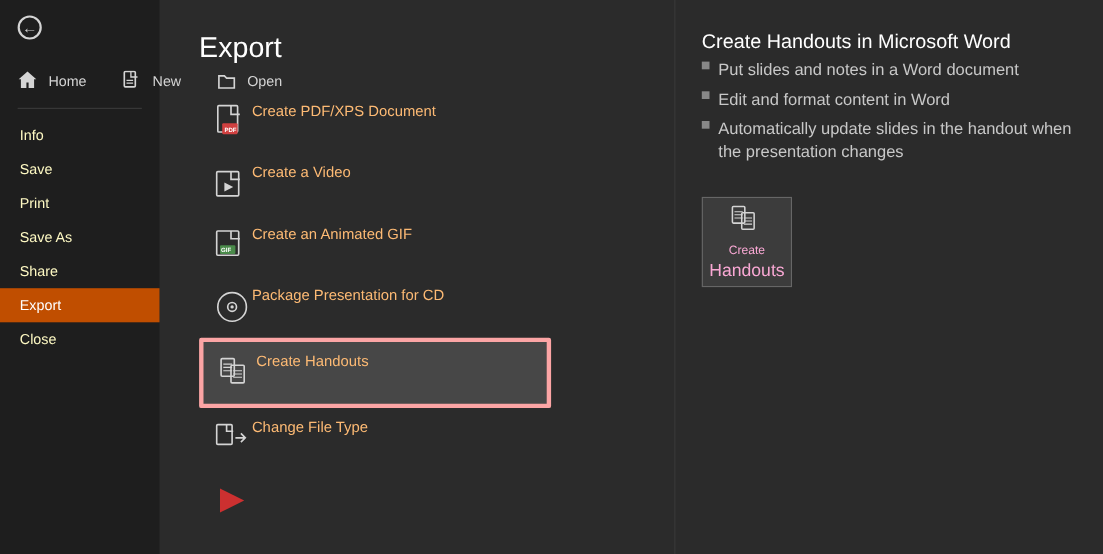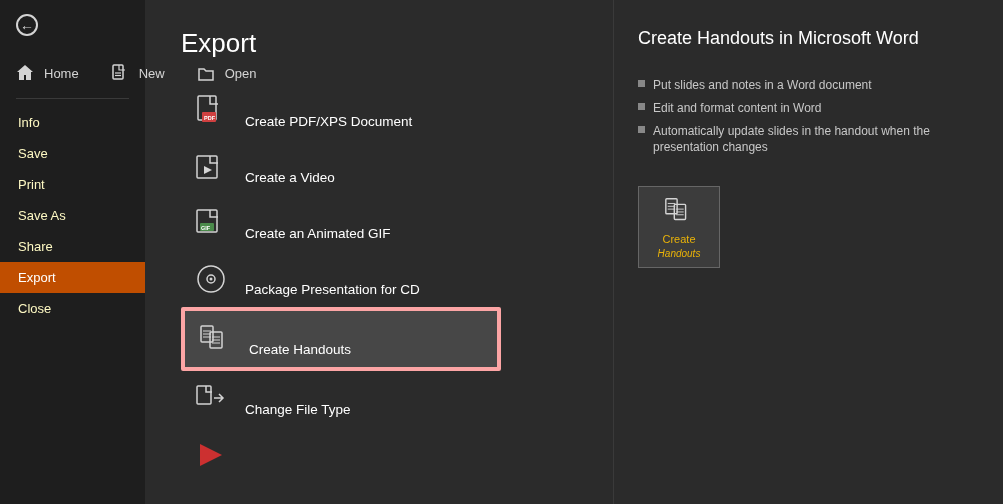--- a/index.html
+++ b/index.html
@@ -81,26 +81,25 @@
 
     .export-list {
       display: flex;
       flex-direction: column;
       gap: 0;
       width: 320px;
     }
 
     .export-item {
       display: flex;
-      align-items: flex-end;
-      gap: 16px;
+      align-items: flex-start;
       padding: 10px 12px;
       cursor: pointer;
       border-radius: 2px;
-      color: #ffffff;
+      color: #fdba74;
       font-size: 13.5px;
     }
 
     .export-item.selected {
       background: #474747;
       border: 4px solid #fca5a5;
     }
 
     .export-icon {
       width: 36px;
@@ -118,33 +117,33 @@
       flex-shrink: 0;
       border-left: 1px solid #3a3a3a;
       display: flex;
       flex-direction: column;
     }
 
     .right-panel-title {
       font-size: 18px;
       font-weight: 300;
       color: #ffffff;
-      margin-bottom: 28px;
+      margin-bottom: 4px;
     }
 
     .right-panel-bullets {
       list-style: none;
       margin-bottom: 24px;
     }
 
     .right-panel-bullets li {
       display: flex;
       align-items: flex-start;
       gap: 8px;
-      font-size: 12px;
+      font-size: 15px;
       color: #c8c8c8;
       margin-bottom: 6px;
       line-height: 1.4;
     }
 
     .bullet-square {
       width: 7px;
       height: 7px;
       background: #888;
       flex-shrink: 0;
@@ -155,21 +154,21 @@
       width: 82px;
       height: 82px;
       background: #3c3c3c;
       border: 1px solid #666;
       display: flex;
       flex-direction: column;
       align-items: center;
       justify-content: center;
       gap: 6px;
       cursor: pointer;
-      color: #eab308;
+      color: #f9a8d4;
       font-size: 12px;
     }
 
     
     svg {
       fill: currentColor;
     }
 
     .icon-back {
       width: 22px;
@@ -362,15 +361,15 @@
       <rect x="3" y="4" width="12" height="16" rx="1" fill="none" stroke="#d4d4d4" stroke-width="1.5"></rect>
       <line x1="5" y1="9" x2="13" y2="9" stroke="#d4d4d4" stroke-width="1"></line>
       <line x1="5" y1="12" x2="13" y2="12" stroke="#d4d4d4" stroke-width="1"></line>
       <line x1="5" y1="15" x2="13" y2="15" stroke="#d4d4d4" stroke-width="1"></line>
       <rect x="12" y="10" width="12" height="16" rx="1" fill="none" stroke="#d4d4d4" stroke-width="1.5"></rect>
       <line x1="14" y1="15" x2="22" y2="15" stroke="#d4d4d4" stroke-width="1"></line>
       <line x1="14" y1="18" x2="22" y2="18" stroke="#d4d4d4" stroke-width="1"></line>
       <line x1="14" y1="21" x2="22" y2="21" stroke="#d4d4d4" stroke-width="1"></line>
     </svg>
     <span style="font-size:11px;line-height:1.2;text-align:center;">Create</span>
-    <span style="font-size:10px;line-height:1.2;text-align:center;margin-top:-4px;font-style:italic;">Handouts</span>
+    <span style="font-size:16px;line-height:1.2;text-align:center;margin-top:-4px;">Handouts</span>
   </div>
 </div>
 
 </body></html>

